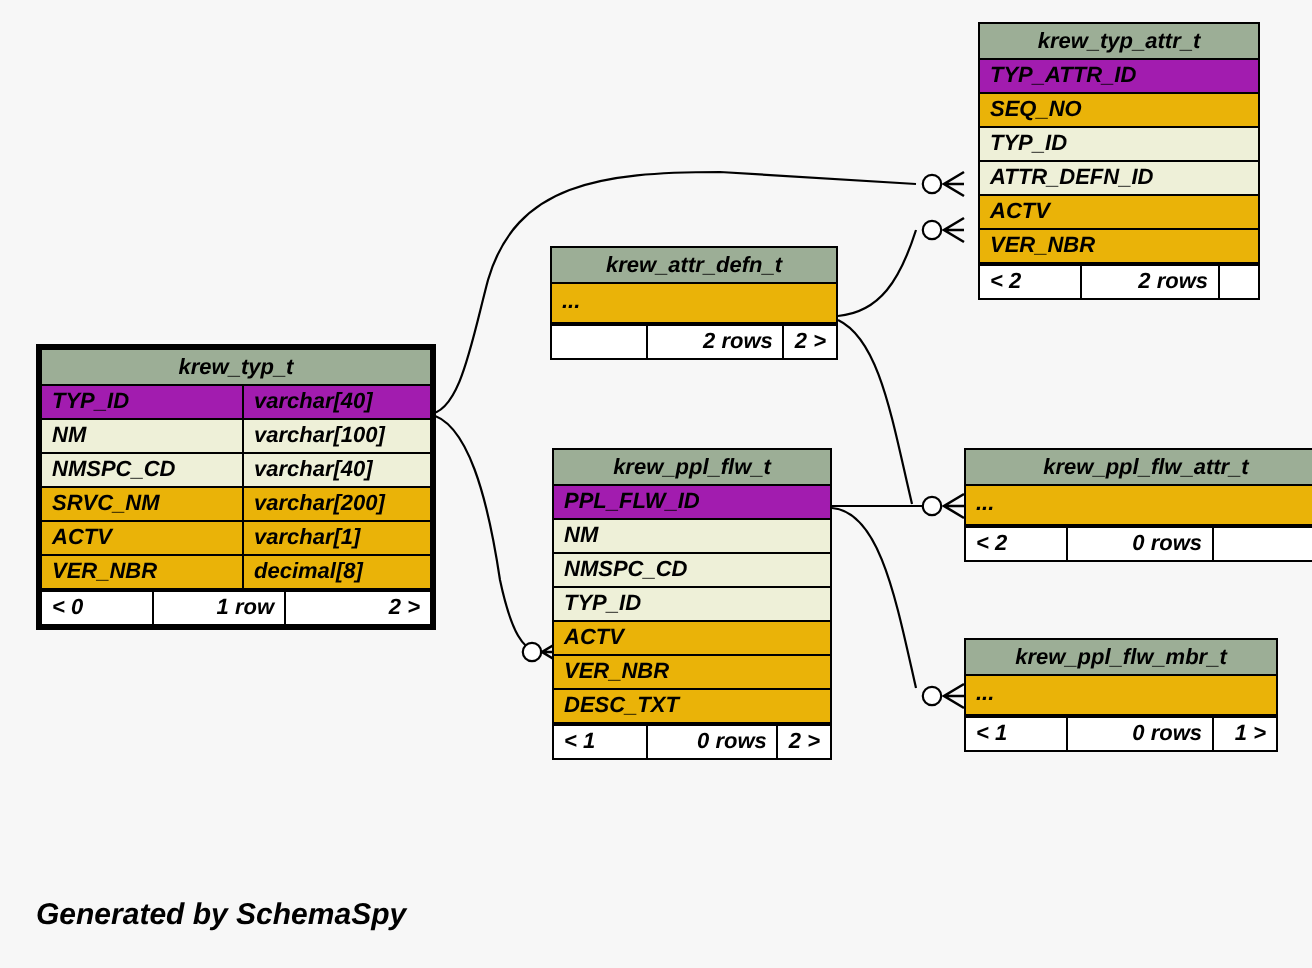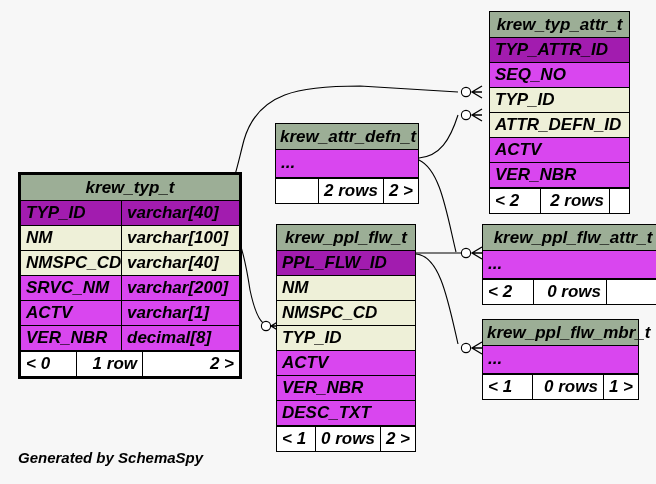--- a/index.html
+++ b/index.html
@@ -13,37 +13,37 @@
   #canvas{position:absolute;left:0;top:0;width:656px;height:484px;}
   svg#edges{position:absolute;left:0;top:0;width:656px;height:484px;pointer-events:none;}
 
   .table{
     position:absolute;
     border:1px solid #000;
     background:#ffffff;
     box-sizing:border-box;
     font-style:italic;
     font-weight:bold;
-    font-size:17px;
+    font-size:11px;
     color:#000;
     z-index:3;
   }
   .table.focus{ border:3px solid #000; }
 
   .thead{
     background:#9cae96;
     text-align:center;
     padding:3px 4px 2px 4px;
     border-bottom:1px solid #000;
     white-space:nowrap;
   }
   .row{
     display:flex;
     border-bottom:1px solid #000;
-    background:#d946ef;
+    background:#eab308;
   }
   .row:last-child{border-bottom:none;}
   .row.pk{background:#a21caf;}
   .row.fk{background:#eef0d8;}
   .cell{
     padding:2px 5px 2px 5px;
     white-space:nowrap;
     overflow:hidden;
   }
   .c-name{flex:0 0 auto;}
@@ -106,21 +106,21 @@
       <path d="M281,320 L271,326 L281,332 M271,326 L281,326" fill="none" stroke="#000" stroke-width="1.3"></path>
 
       <circle cx="466" cy="253" r="4.6" fill="#ffffff" stroke="#000" stroke-width="1.1"></circle>
       <path d="M482,247 L472,253 L482,259 M472,253 L482,253" fill="none" stroke="#000" stroke-width="1.3"></path>
 
       <circle cx="466" cy="348" r="4.6" fill="#ffffff" stroke="#000" stroke-width="1.1"></circle>
       <path d="M482,342 L472,348 L482,354 M472,348 L482,348" fill="none" stroke="#000" stroke-width="1.3"></path>
     </g>
   </svg>
 
-  <div class="table focus" style="left:18px;top:172px;width:224px;">
+  <div class="table focus" style="left:18px;top:172px;width:200px;">
     <div class="thead">krew_typ_t</div>
     <div class="row pk">
       <span class="cell c-name" style="width:90px">TYP_ID</span>
       <span class="cell c-type">varchar[40]</span>
     </div>
     <div class="row fk">
       <span class="cell c-name" style="width:90px">NM</span>
       <span class="cell c-type">varchar[100]</span>
     </div>
     <div class="row fk">

